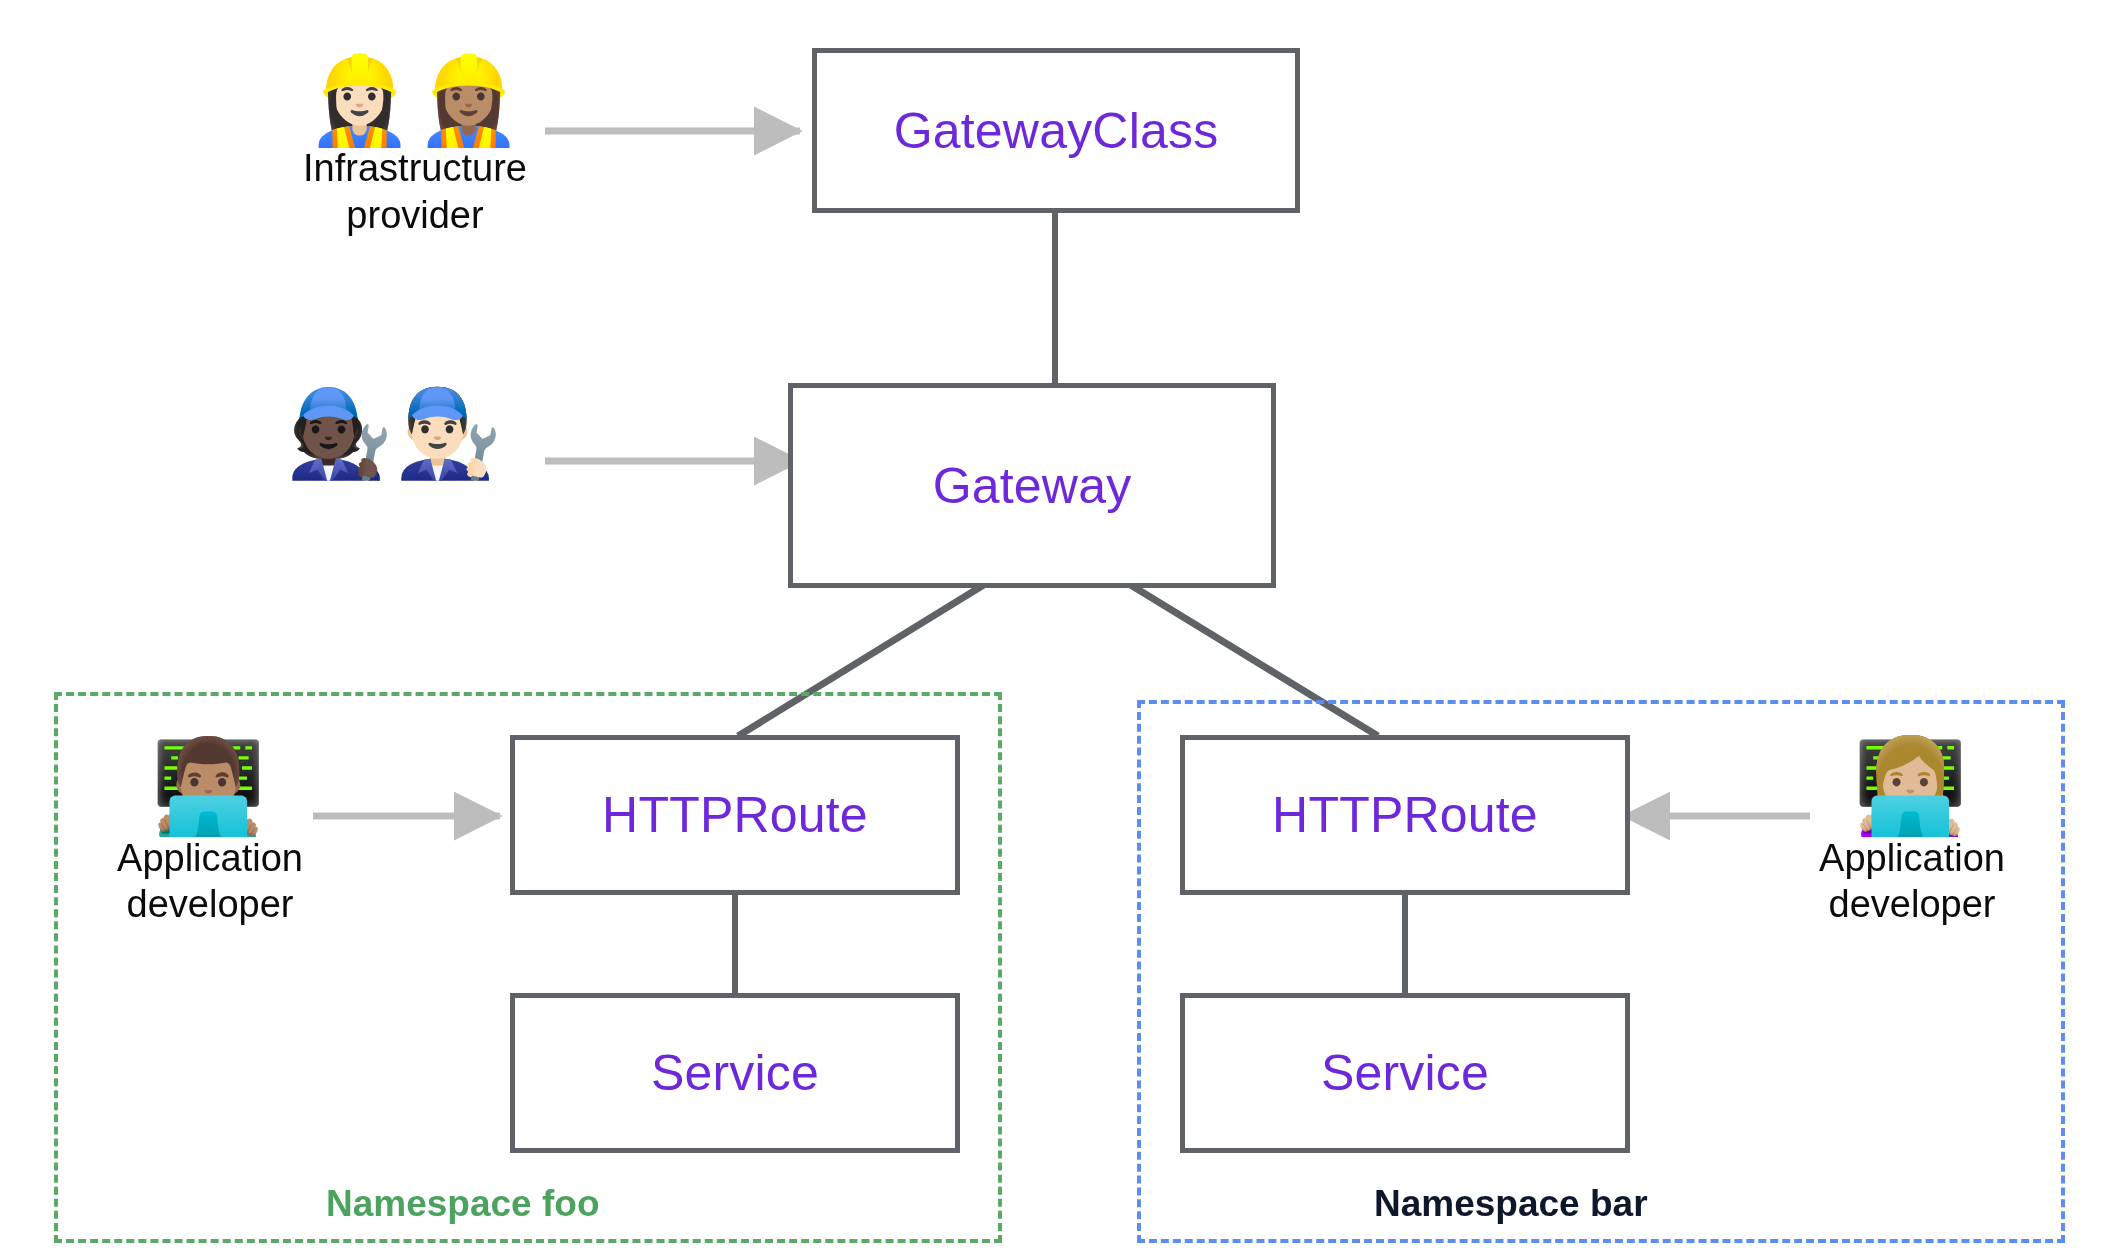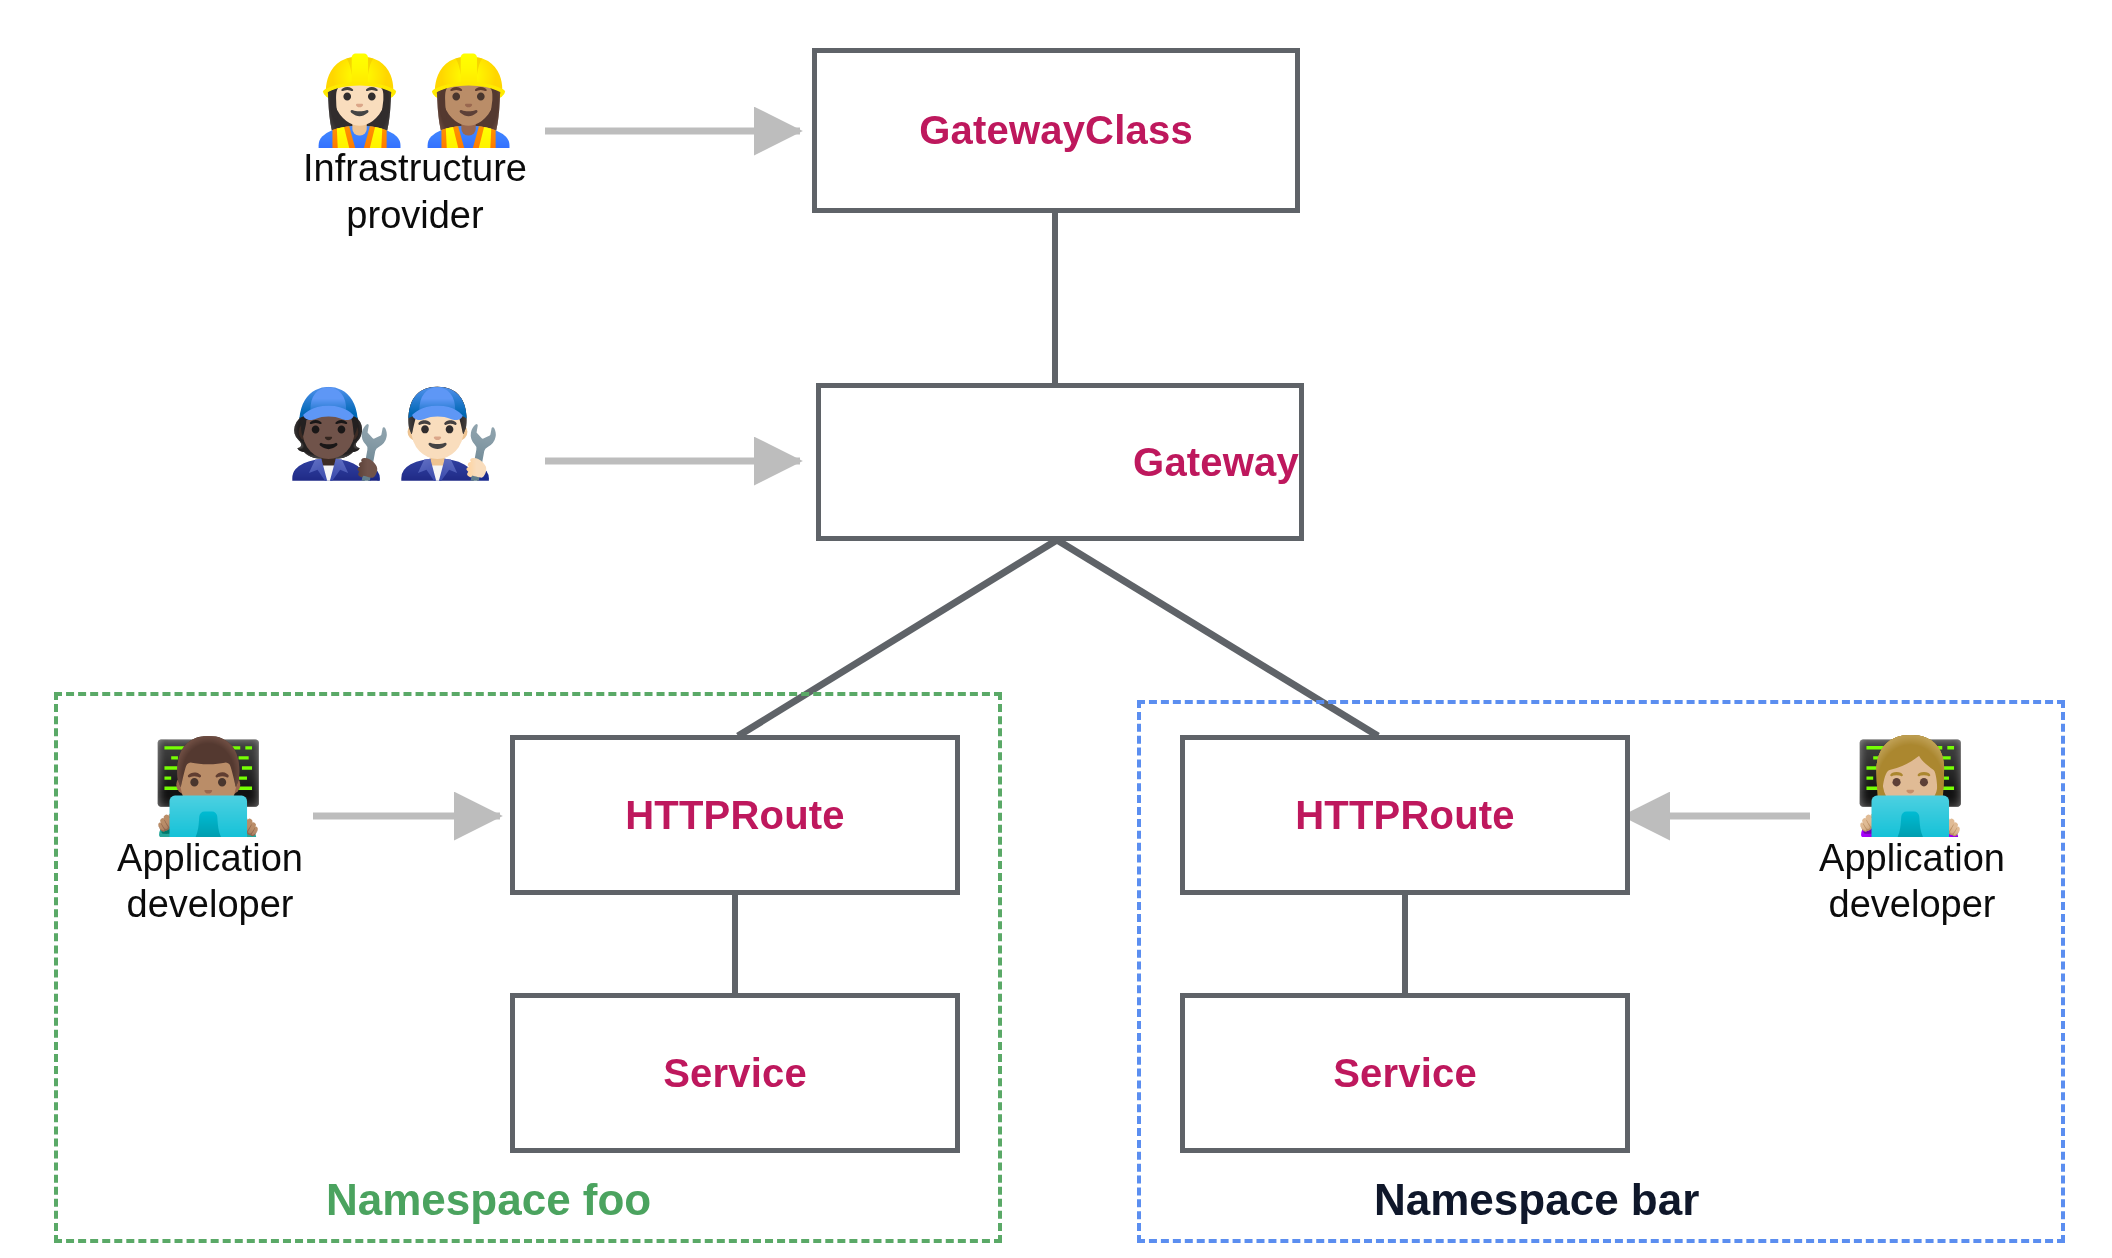--- a/index.html
+++ b/index.html
@@ -31,23 +31,23 @@
     position: absolute;
     box-sizing: border-box;
     border: 5px solid #5f6368;
     background: #ffffff;
     display: flex;
     align-items: center;
     justify-content: center;
     z-index: 3;
   }
   .res-label {
-    font-size: 40px;
-    font-weight: bold;
-    color: #be185d;
+    font-size: 50px;
+    font-weight: normal;
+    color: #6d28d9;
     letter-spacing: 0.2px;
     white-space: nowrap;
   }
 
   
   .persona {
     position: absolute;
     display: flex;
     flex-direction: column;
     align-items: center;
@@ -78,21 +78,21 @@
     border-style: dashed;
     border-width: 4px;
     background: transparent;
     z-index: 1;
   }
   .ns-foo { border-color: #5aa967; }
   .ns-bar { border-color: #5b8ef0; }
   .ns-label {
     position: absolute;
     bottom: 14px;
-    font-size: 44px;
+    font-size: 37px;
     font-weight: bold;
     white-space: nowrap;
   }
   .ns-foo .ns-label { color: #4ba35f; left: 268px; }
   .ns-bar .ns-label { color: #0f172a; left: 233px; }
 </style>
 </head>
 <body>
 
 <div id="canvas">
@@ -128,21 +128,21 @@
   </div>
 
   <div class="namespace ns-bar" style="left:1137px; top:700px; width:928px; height:543px;">
     <span class="ns-label">Namespace bar</span>
   </div>
 
   <div class="res-box" style="left:812px; top:48px; width:488px; height:165px;">
     <span class="res-label">GatewayClass</span>
   </div>
 
-  <div class="res-box" style="left:816px; top:383px; width:488px; height:158px;justify-content:flex-end;">
+  <div class="res-box" style="left:788px; top:383px; width:488px; height:205px;">
     <span class="res-label">Gateway</span>
   </div>
 
   <div class="res-box" style="left:510px; top:735px; width:450px; height:160px;">
     <span class="res-label">HTTPRoute</span>
   </div>
 
   <div class="res-box" style="left:510px; top:993px; width:450px; height:160px;">
     <span class="res-label">Service</span>
   </div>

